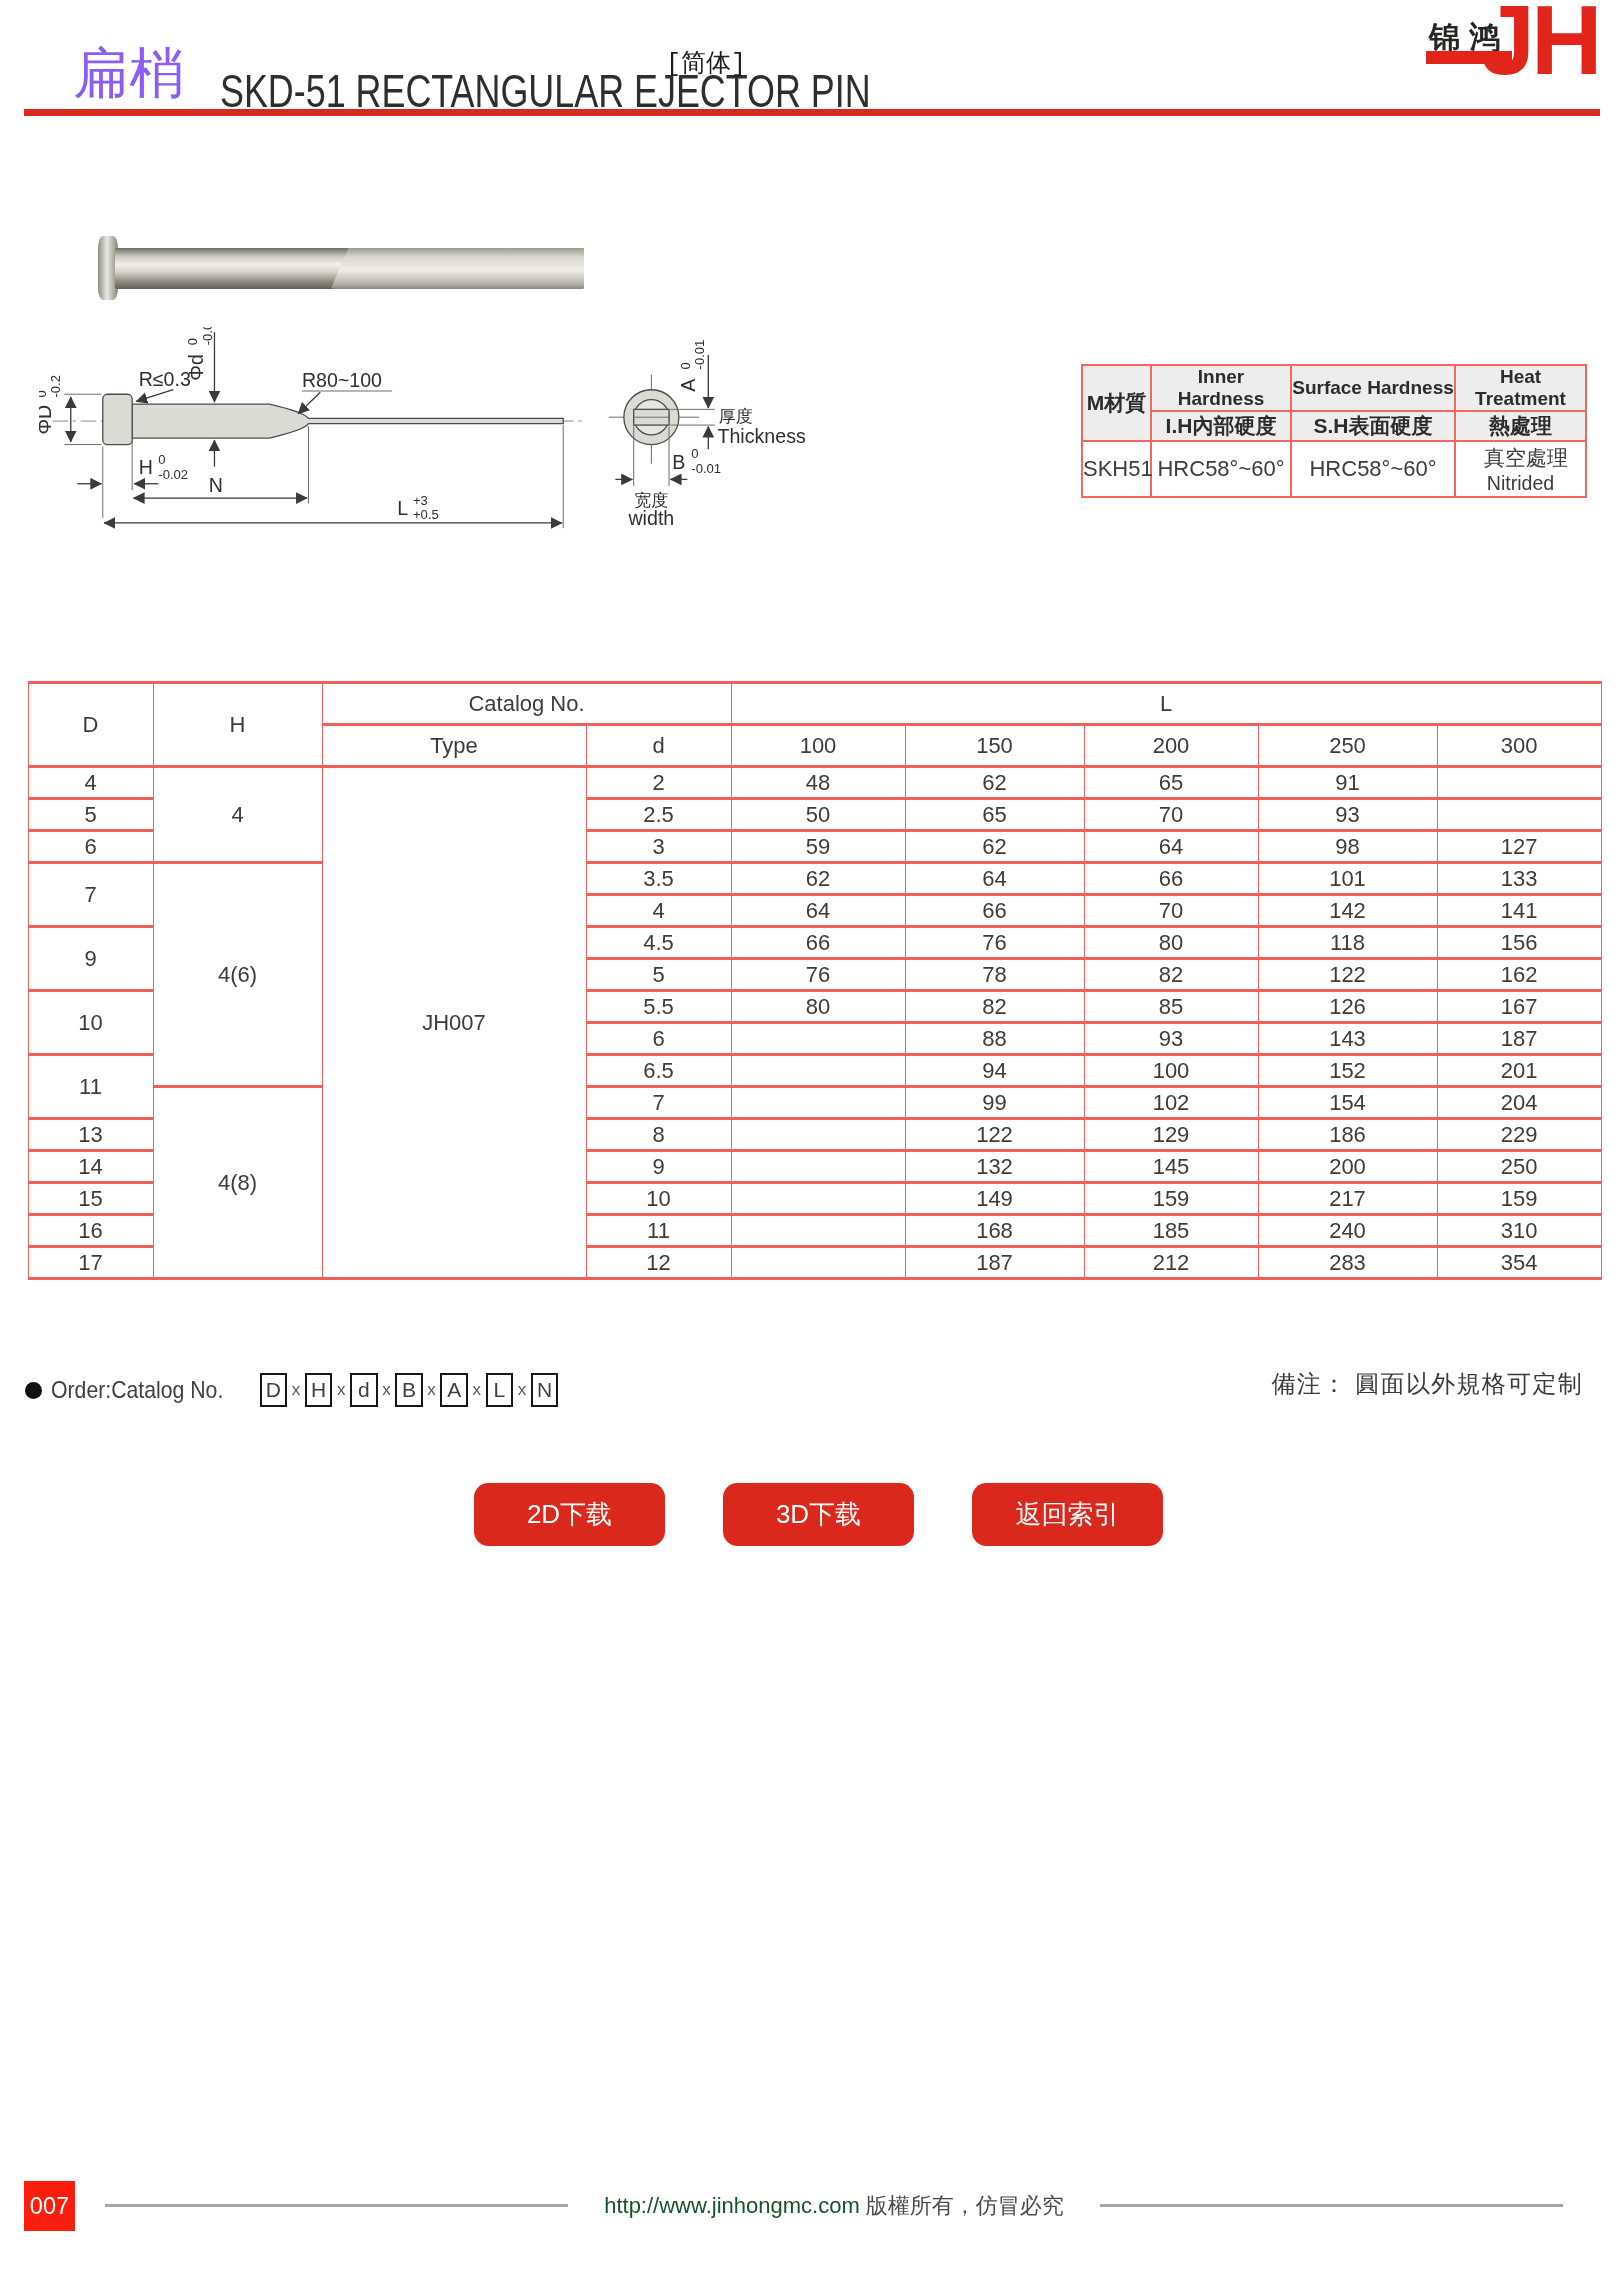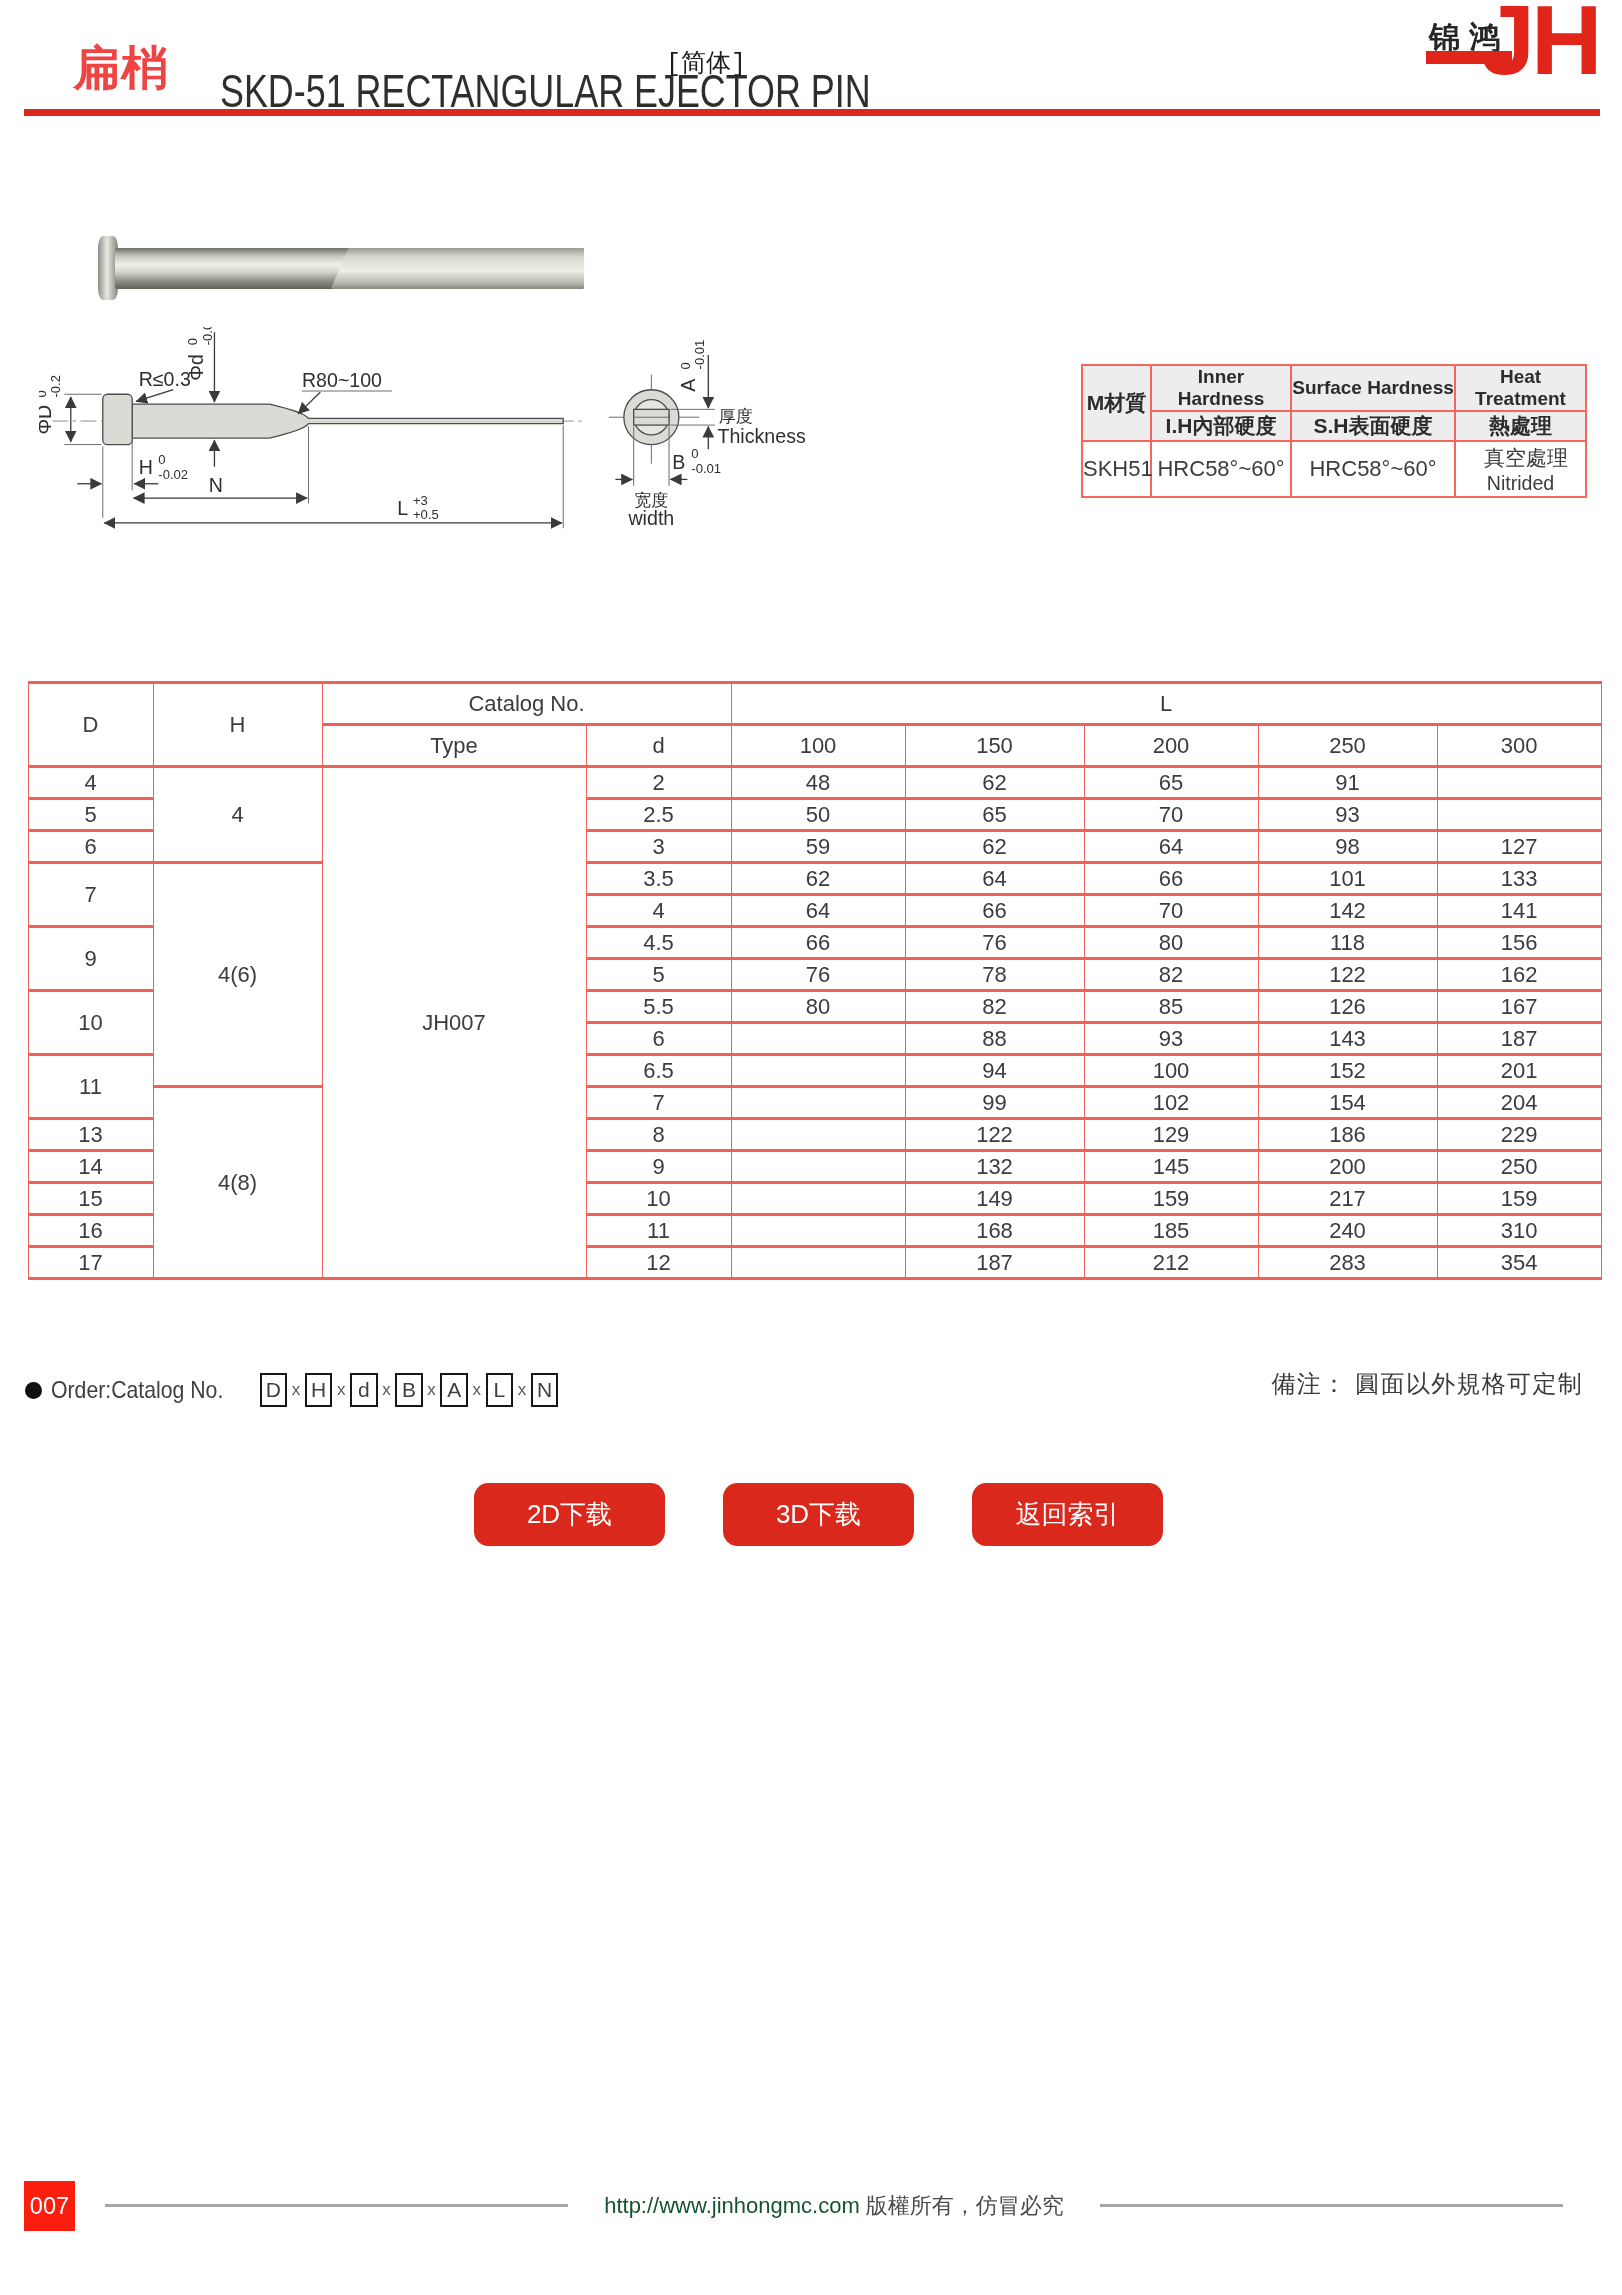--- a/index.html
+++ b/index.html
@@ -1,20 +1,20 @@
 <!DOCTYPE html>
 <html style="font-size:10.5px"><head>
 <meta charset="utf-8">
 <style>
   html,body{margin:0;padding:0;background:#ffffff;}
   .page{position:relative;width:1622px;height:2295px;background:#fff;
         font-family:"Liberation Sans",sans-serif;color:#3c3c3c;overflow:hidden;}
 
   
-  .title-cn{position:absolute;left:73px;top:37px;font-size:47px;font-weight:700;color:#ef4444;letter-spacing:1.3px;}
+  .title-cn{position:absolute;left:73px;top:37px;font-size:55px;font-weight:400;color:#8b5cf6;letter-spacing:1.3px;}
   .title-en{position:absolute;left:220px;top:64px;font-size:46px;color:#2e2e2c;white-space:nowrap;
             transform:scaleX(0.78);transform-origin:left center;}
   .lang-tag{position:absolute;left:666px;top:46px;font-size:25px;color:#1d1d1b;font-family:Liberation Mono, monospace;}
   .red-rule{position:absolute;left:23.6px;top:109px;width:1576px;height:7.2px;background:#d9291d;}
   .logo{position:absolute;left:1400px;top:9.2px;width:200px;height:98px;}
   .logo-cn{position:absolute;left:29px;top:7.9px;font-size:31px;font-weight:700;color:#262624;letter-spacing:9.2px;white-space:nowrap;}
   .logo-bar{position:absolute;left:26px;top:42px;width:86px;height:13px;background:#e1251b;}
   .logo-jh{position:absolute;right:1.3px;top:-19.6px;font-size:99px;font-weight:800;color:#e1251b;letter-spacing:-3.9px;line-height:1;}
 
   

